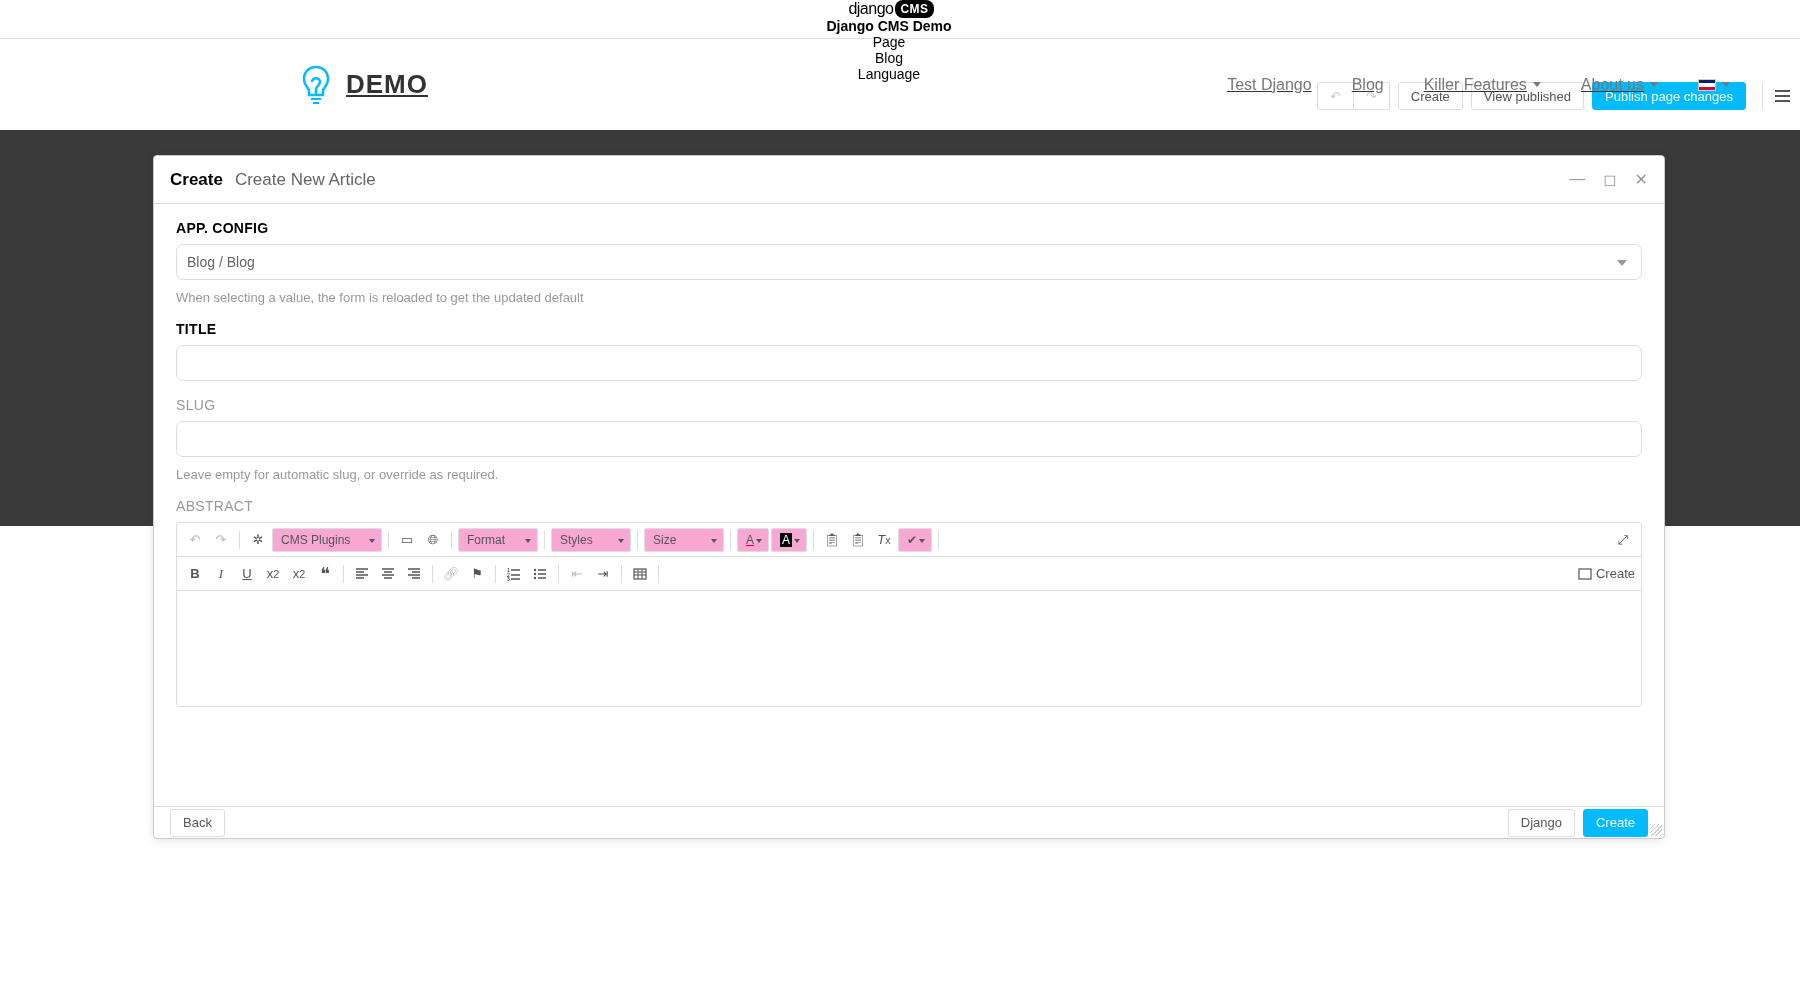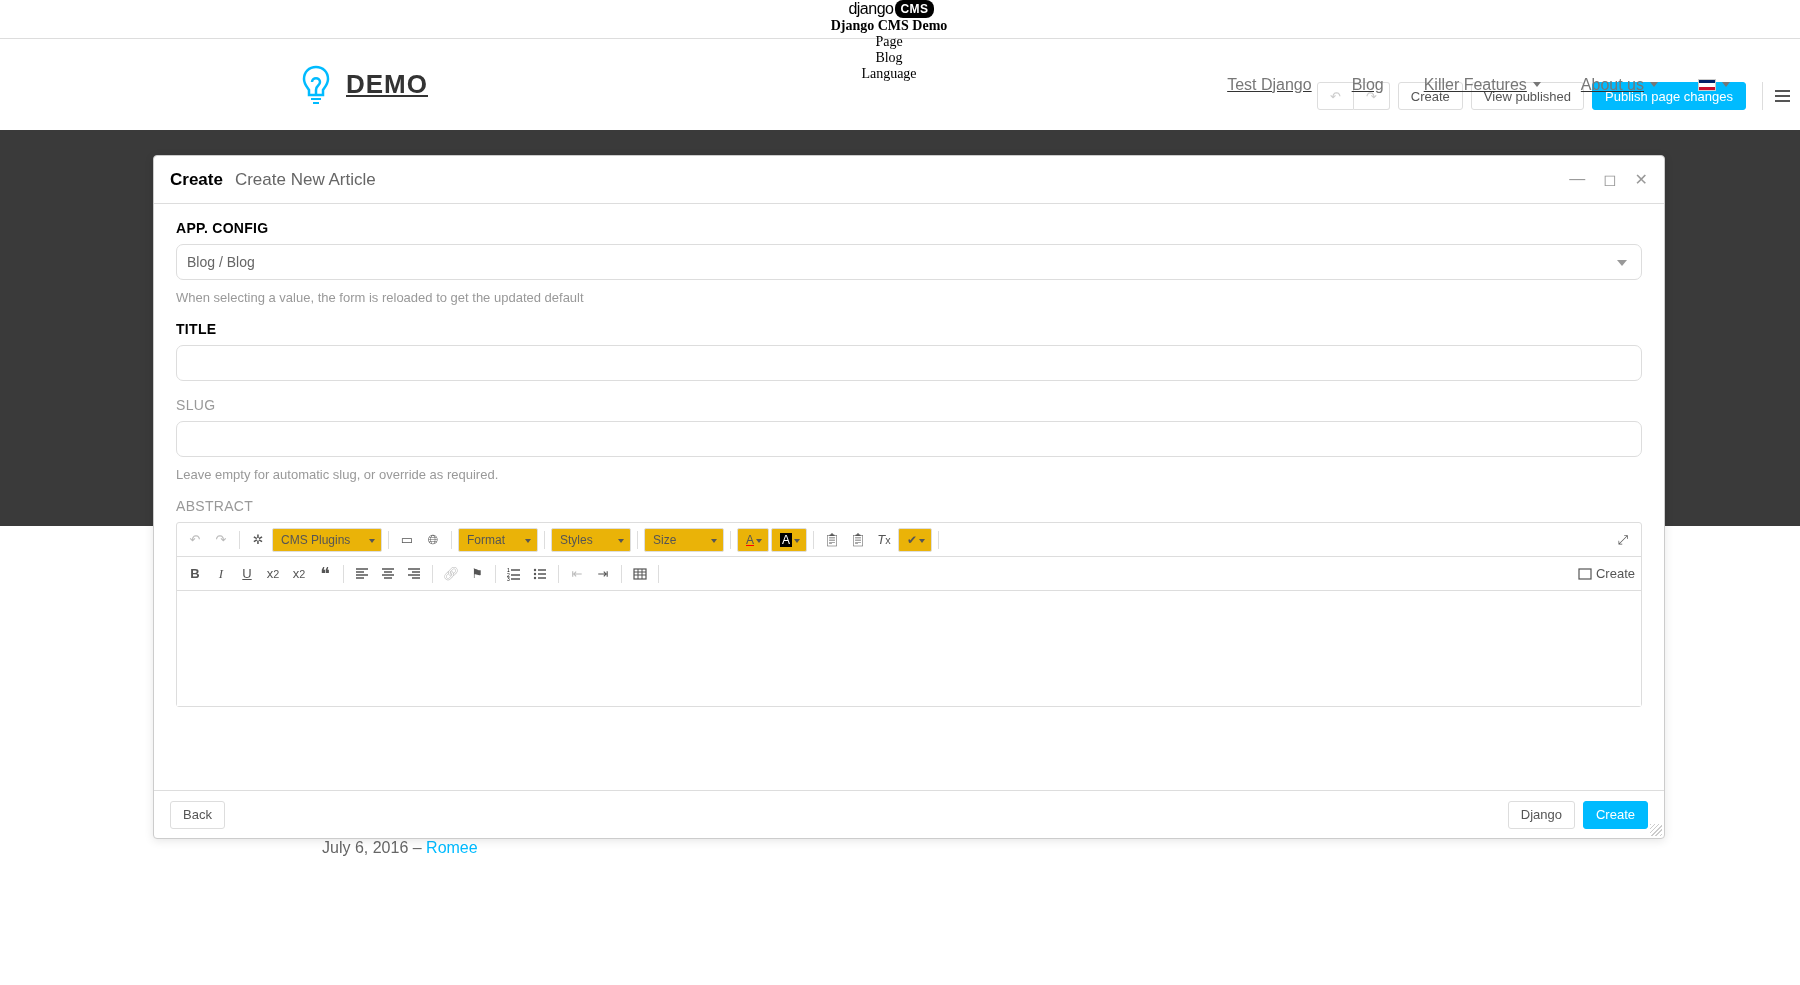--- a/index.html
+++ b/index.html
@@ -2,21 +2,21 @@
 <html><head>
 <meta charset="utf-8">
 <style>
 * { box-sizing: border-box; margin: 0; padding: 0; }
 body { font-family: -apple-system, BlinkMacSystemFont, "Segoe UI", Helvetica, Arial, sans-serif; font-size: 14px; color: #333; background: #fff; width: 1800px; height: 985px; overflow: hidden; position: relative; }
 
 
 .cms-toolbar { height: 39px; border-bottom: 1px solid #ddd; background: #fff; display: flex; align-items: center; padding: 0 10px; flex-direction: column; }
 .cms-logo { font-size: 16px; font-weight: 300; letter-spacing: -0.5px; margin-right: 18px; color: #000; display: flex; align-items: center; }
 .cms-logo .badge { background: #000; color: #fff; padding: 2px 5px; border-radius: 8px; font-weight: 700; font-size: 12px; margin-left: 2px; letter-spacing: 0.5px; }
-.cms-toolbar .ti { margin-right: 22px; color: #000; font-weight: 700; font-size: 14px; cursor: pointer; font-family: Liberation Serif, serif; }
+.cms-toolbar .ti { margin-right: 22px; color: #000; font-weight: 700; font-size: 14px; cursor: pointer; }
 .cms-toolbar .ti.normal { font-weight: 400; }
 .cms-toolbar-right { margin-left: auto; display: flex; align-items: center; gap: 8px; }
 .btn { border: 1px solid #ddd; background: #fff; padding: 5px 12px; border-radius: 3px; cursor: pointer; font-size: 13px; color: #555; height: 28px; display: inline-flex; align-items: center; }
 .btn-primary { background: #0bf; border-color: #0bf; color: #fff; }
 .btn-group { display: flex; }
 .btn-group .btn:first-child { border-top-right-radius: 0; border-bottom-right-radius: 0; }
 .btn-group .btn:last-child { border-top-left-radius: 0; border-bottom-left-radius: 0; border-left: none; }
 .menu-icon { width: 28px; height: 28px; display: flex; align-items: center; justify-content: center; cursor: pointer; margin-left: 8px; border-left: 1px solid #ddd; padding-left: 12px; height: 100%; }
 .hamburger-lines { display: inline-block; width: 16px; }
 .hamburger-lines span { display: block; height: 2px; background: #555; margin: 3px 0; }
@@ -56,29 +56,29 @@
 .input, .select { width: 100%; height: 36px; border: 1px solid #ddd; border-radius: 7px; padding: 0 10px; font-size: 14px; background: #fff; color: #666; display: flex; align-items: center; position: relative; }
 .select::after { content: ""; position: absolute; right: 14px; top: 50%; margin-top: -2px; border-left: 5px solid transparent; border-right: 5px solid transparent; border-top: 6px solid #999; }
 
 
 .editor { border: 1px solid #ddd; border-radius: 3px; }
 .editor-tb { border-bottom: 1px solid #ddd; display: flex; align-items: center; padding: 4px 6px; height: 34px; gap: 2px; }
 .editor-tb.tb2 { border-top: none; }
 .tb-btn { width: 24px; height: 24px; display: flex; align-items: center; justify-content: center; cursor: pointer; color: #555; font-size: 13px; border-radius: 2px; }
 .tb-btn.disabled { color: #bbb; cursor: default; }
 .tb-sep { width: 1px; height: 18px; background: #ddd; margin: 0 4px; }
-.tb-dd { border: 1px solid #ddd; height: 24px; padding: 0 22px 0 8px; display: flex; align-items: center; font-size: 12px; color: #555; position: relative; border-radius: 2px; background: #eab308; cursor: pointer; }
+.tb-dd { border: 1px solid #ddd; height: 24px; padding: 0 22px 0 8px; display: flex; align-items: center; font-size: 12px; color: #555; position: relative; border-radius: 2px; background: #f9a8d4; cursor: pointer; }
 .tb-dd::after { content: ""; position: absolute; right: 6px; top: 50%; margin-top: -1px; border-left: 3px solid transparent; border-right: 3px solid transparent; border-top: 4px solid #555; }
 .tb-dd.mini { padding-right: 14px; }
 .tb-spacer { flex: 1; }
 .tb-btn svg { width: 14px; height: 14px; }
 
 .editor-area { height: 115px; background: #fff; }
 
-.modal-footer { height: 48px; border-top: 1px solid #ddd; display: flex; align-items: center; padding: 0 16px; position: relative; }
+.modal-footer { height: 32px; border-top: 1px solid #ddd; display: flex; align-items: center; padding: 0 16px; position: relative; }
 .modal-footer .right { margin-left: auto; display: flex; gap: 8px; }
 .resize-grip { position: absolute; right: 2px; bottom: 2px; width: 12px; height: 12px; background: repeating-linear-gradient(135deg, #ccc 0 1px, transparent 1px 3px); cursor: nwse-resize; }
 
 
 .i-bold { font-weight: 900; }
 .i-ital { font-style: italic; font-family: serif; }
 .i-und { text-decoration: underline; }
 </style>
 </head>
 <body>
@@ -139,23 +139,20 @@
         <span class="flag"></span>
         <span class="caret"></span>
       </a>
   </nav>
 </div>
 
 <div class="dark-band"></div>
 
 <div class="leaked">
   <div class="img"></div>
-  <div class="meta">
-    <span>July 6, 2016</span><span> – </span><a>Romee</a>
-  </div>
 </div>
 
 <div class="modal">
   <div class="modal-header">
     <span class="crumb">Create</span>
     <span class="sub">Create New Article</span>
     <div class="win-controls">
       <span>—</span>
       <span>◻</span>
       <span>✕</span>

